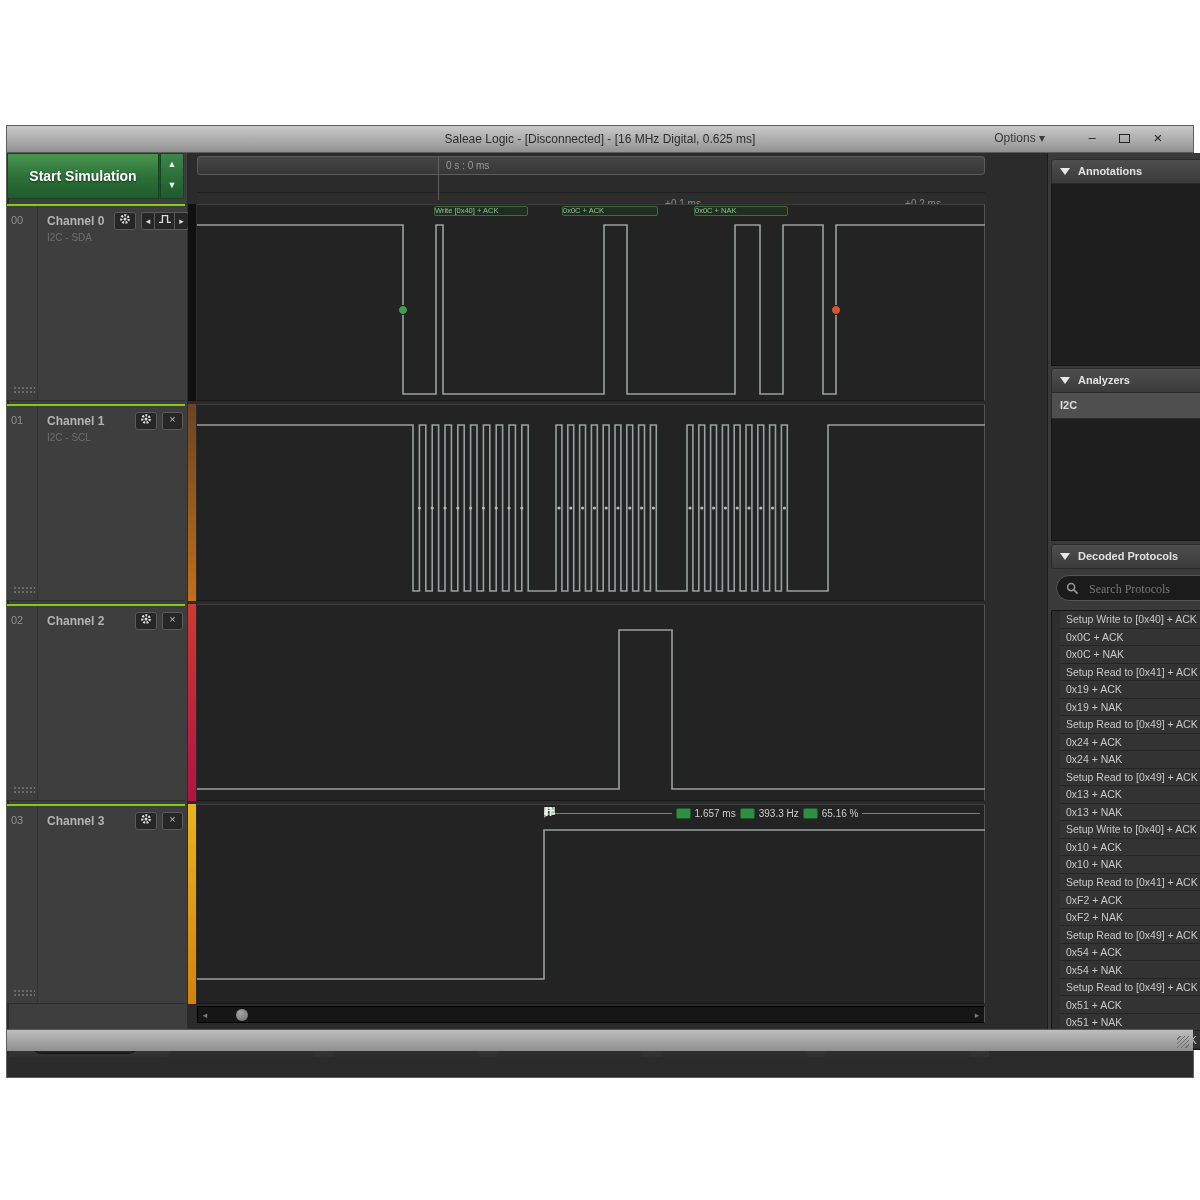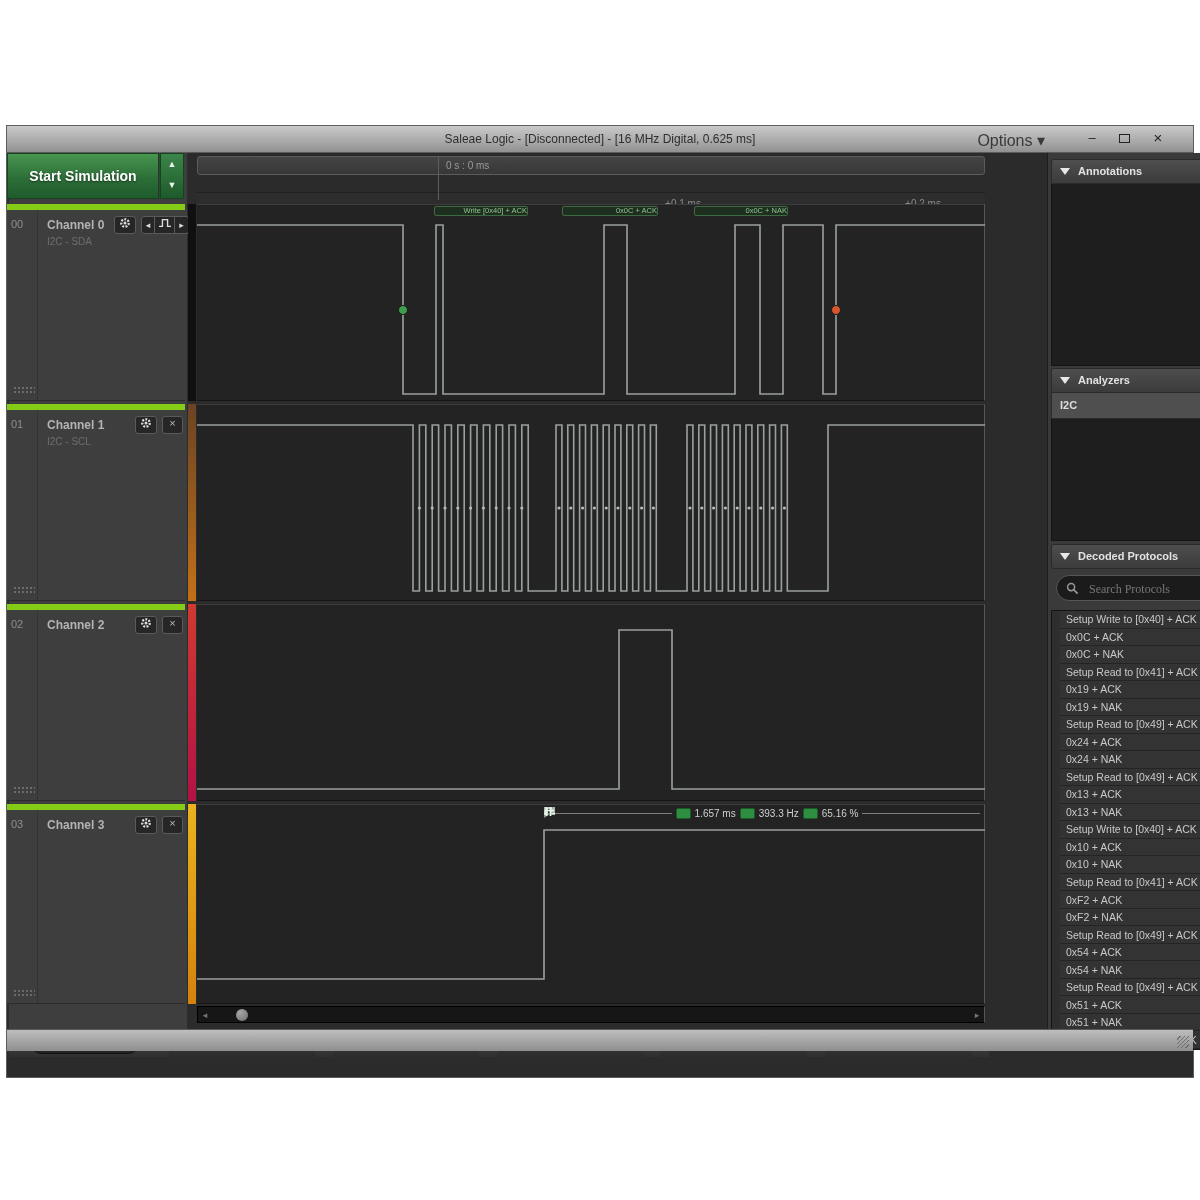--- a/index.html
+++ b/index.html
@@ -1,46 +1,46 @@
 <!DOCTYPE html>
 <html><head>
 <meta charset="utf-8">
 <style>
   html,body{margin:0;padding:0;background:#ffffff;font-family:"Liberation Sans",sans-serif;}
   .page{position:relative;width:1200px;height:1200px;background:#fff;overflow:hidden;}
   .window{position:absolute;left:6px;top:125px;width:1188px;height:953px;background:#2b2b2b;border:1px solid #5e5e5e;box-sizing:border-box;}
   
   .titlebar{position:absolute;left:0;top:0;width:100%;height:27px;background:linear-gradient(#c9c9c9,#a9a9a9 60%,#919191);border-bottom:1px solid #5a5a5a;box-sizing:border-box;}
   .title-text{position:absolute;left:0;right:0;top:6px;text-align:center;font-size:12px;color:#2e2e2e;}
-  .options-btn{position:absolute;right:148px;top:5px;font-size:16px;color:#3a3a3a;cursor:default;}
+  .options-btn{position:absolute;right:148px;top:5px;font-size:12px;color:#3a3a3a;cursor:default;}
   .winbtn{position:absolute;top:3px;width:26px;height:18px;text-align:center;font-size:13px;color:#222;line-height:18px;}
   .maxbox{display:inline-block;width:9px;height:7px;border:1.5px solid #222;margin-top:5px;}
   
   .leftpanel{position:absolute;left:2px;top:27px;width:178px;height:876px;background:#3e3e3e;}
   .start-btn{position:absolute;left:0px;top:27px;width:152px;height:46px;background:linear-gradient(#48964f,#2c6e38 55%,#1f5c2c);border:1px solid #174420;box-sizing:border-box;color:#fff;font-weight:bold;font-size:14px;text-align:center;line-height:44px;text-shadow:0 1px 2px rgba(0,0,0,.5);}
   .start-spin{position:absolute;left:153px;top:27px;width:24px;height:46px;background:linear-gradient(#3c854a,#1e5a2b);border:1px solid #174420;box-sizing:border-box;color:#fff;}
   .start-spin span{display:block;text-align:center;font-size:9px;line-height:21px;color:#eaf4ea;}
-  .ch-head{position:absolute;left:0;width:178px;background:#3e3e3e;border-top:6px solid #84cc16;border-bottom:1px solid #2c2c2c;box-sizing:border-box;}
+  .ch-head{position:absolute;left:0;width:178px;background:#3e3e3e;border-top:2px solid #84cc16;border-bottom:1px solid #2c2c2c;box-sizing:border-box;}
   .ch-idx{position:absolute;left:4px;top:8px;width:22px;font-size:11px;color:#8f8f8f;}
   .ch-divider{position:absolute;left:30px;top:0;bottom:0;width:1px;background:#333;}
   .ch-name{position:absolute;left:40px;top:8px;font-size:12px;color:#b3b3b3;font-weight:bold;}
   .ch-sub{position:absolute;left:40px;top:26px;font-size:10px;color:#6e6e6e;}
   .mini-btn{position:absolute;top:6px;height:18px;background:#262626;border:1px solid #5a5a5a;border-radius:3px;color:#ddd;font-size:11px;text-align:center;box-sizing:border-box;}
   .grip{position:absolute;left:6px;bottom:6px;width:22px;height:8px;background-image:radial-gradient(#6a6a6a 1px,transparent 1.2px);background-size:4px 4px;}
   .stripe{position:absolute;left:181px;top:27px;width:8px;}
   
   .ruler1{position:absolute;left:190px;top:30px;width:788px;height:19px;background:linear-gradient(#454545,#373737);border:1px solid #5c5c5c;border-radius:3px;box-sizing:border-box;}
   .ruler1 .lbl{position:absolute;left:248px;top:3px;font-size:10px;color:#9a9a9a;}
   .ruler2{position:absolute;left:190px;top:51px;width:788px;height:24px;background:#2d2d2d;border-top:1px solid #1f1f1f;box-sizing:border-box;margin-top:15px;}
   .ruler2 .tick-lbl{position:absolute;top:5px;width:60px;text-align:center;font-size:10px;color:#8a8a8a;}
   .ruler-vline{position:absolute;left:431px;top:31px;width:1px;height:43px;background:#5d5d5d;}
   .tickmark{position:absolute;bottom:0;width:1px;height:5px;background:#777;}
   .wave-row{position:absolute;left:190px;width:788px;background:#232323;border-top:1px solid #3c3c3c;border-bottom:1px solid #161616;border-right:1px solid #555;box-sizing:border-box;}
   .wave-row svg{position:absolute;left:0;top:0;}
-  .bubble{position:absolute;top:1px;height:10px;background:#1e2f20;border:1px solid #3d6a40;border-radius:2px;box-sizing:border-box;font-size:7.5px;line-height:8px;color:#8fc08f;text-align:right;overflow:hidden;white-space:nowrap;}
+  .bubble{position:absolute;top:1px;height:10px;background:#1e2f20;border:1px solid #3d6a40;border-radius:2px;box-sizing:border-box;font-size:7.5px;line-height:8px;color:#8fc08f;text-align:left;overflow:hidden;white-space:nowrap;}
   
   .meas{position:absolute;left:347px;right:4px;top:2px;height:13px;display:flex;align-items:center;gap:4px;}
   .meas .line{flex:1;height:0;border-top:1px solid #7d7d7d;}
   .meas .arrow{width:0;height:0;border-left:6px solid #8a8a8a;border-top:4px solid transparent;border-bottom:4px solid transparent;}
   .meas .badge{width:15px;height:11px;background:#2e8f43;border:1px solid #1c5c2a;border-radius:2px;box-sizing:border-box;display:flex;align-items:center;justify-content:center;}
   .meas .val{font-size:10px;color:#cfcfcf;white-space:nowrap;}
   
   .hscroll{position:absolute;left:190px;top:880px;width:788px;height:17px;background:#161616;border:1px solid #000;border-right:1px solid #555;box-sizing:border-box;}
   .hs-arrow{position:absolute;top:2px;width:12px;height:12px;color:#777;font-size:9px;line-height:12px;text-align:center;}
   .hs-thumb{position:absolute;left:38px;top:2px;width:12px;height:12px;border-radius:50%;background:radial-gradient(circle at 35% 30%,#a5a5a5,#6e6e6e);}

